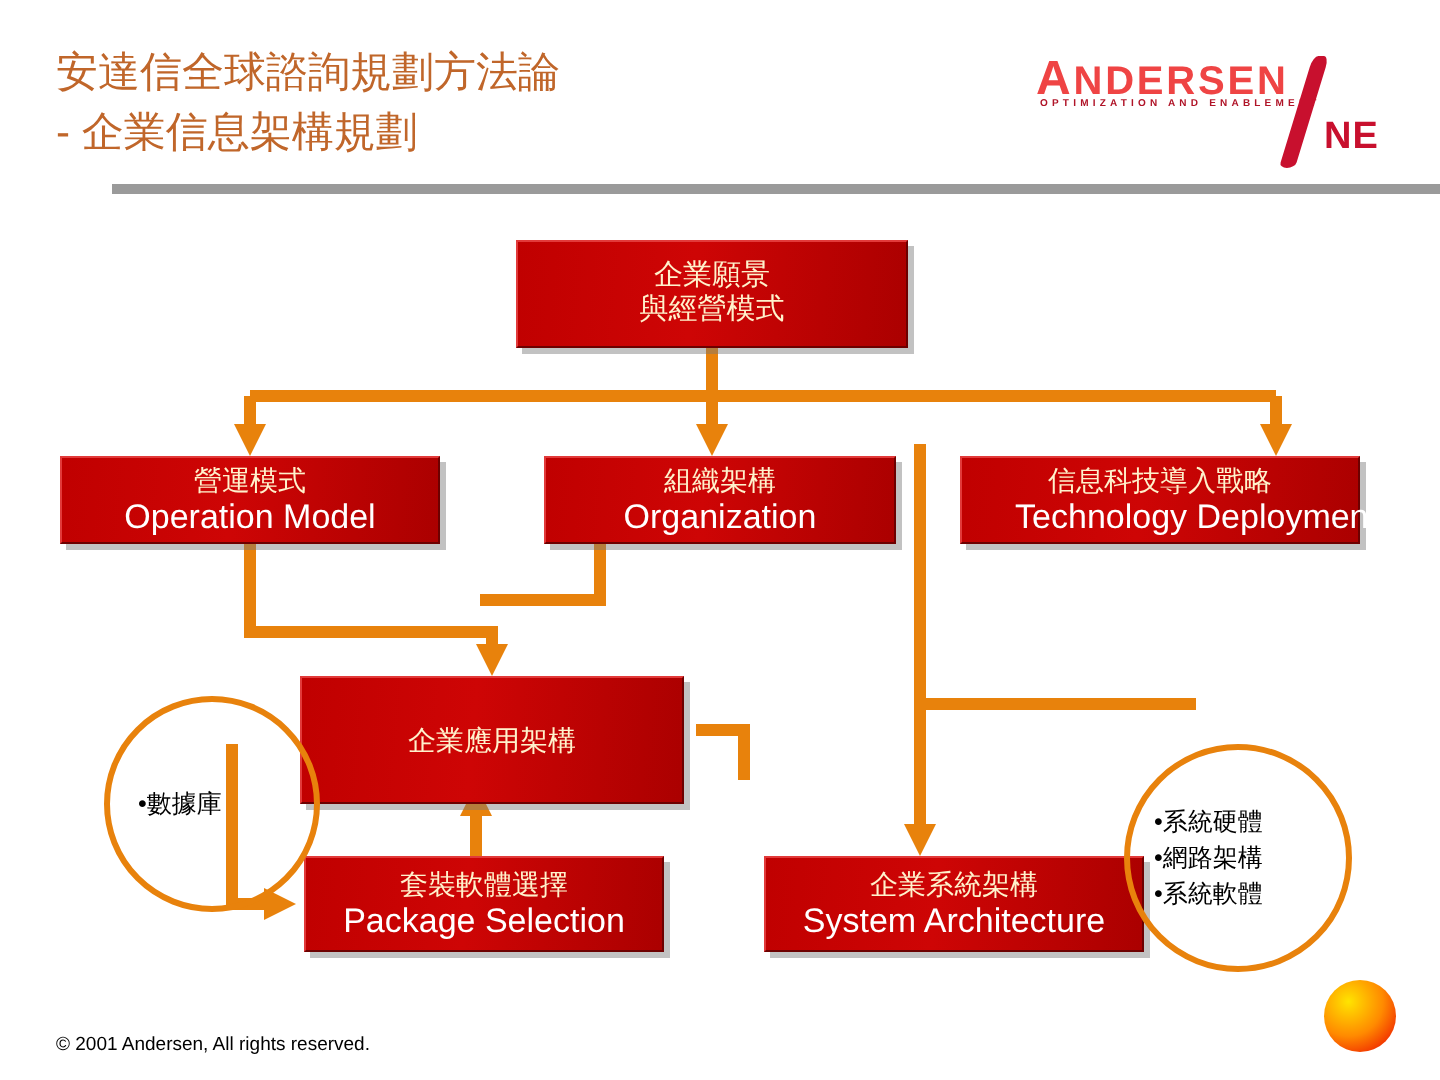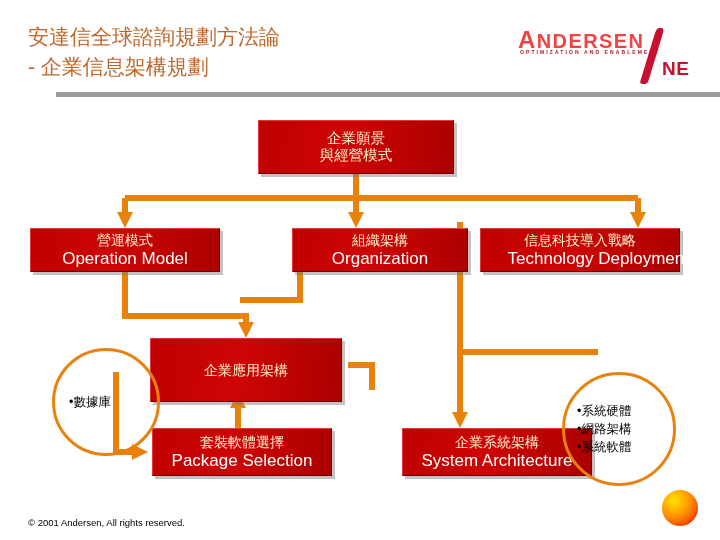--- a/index.html
+++ b/index.html
@@ -116,25 +116,25 @@
     font-size: 17px;
     line-height: 20px;
     white-space: nowrap;
   }
   
   .overflow .en { position: relative; }
 
   #box-vision  { left: 258px; top: 120px; width: 196px; height: 54px; }
   #box-vision .cn { font-size: 14.5px; }
   #box-op      { left: 30px;  top: 228px; width: 190px; height: 44px; }
-  #box-org     { left: 272px; top: 228px; width: 176px; height: 44px; margin-left: 20px; }
+  #box-org     { left: 272px; top: 228px; width: 176px; height: 44px; }
   #box-tech    { left: 480px; top: 228px; width: 200px; height: 44px; }
   #box-appl    { left: 150px; top: 338px; width: 192px; height: 64px; }
   #box-pkg     { left: 152px; top: 428px; width: 180px; height: 48px; }
-  #box-sys     { left: 382px; top: 428px; width: 190px; height: 48px; margin-left: 20px; }
+  #box-sys     { left: 382px; top: 428px; width: 190px; height: 48px; }
 
   
   #box-tech .en { width: 236px; margin-left: -18px; }
   #box-appl .en { width: 230px; margin-left: -20px; }
 
   
   .circle {
     position: absolute;
     border: 3px solid #E8820C;
     border-radius: 50%;

